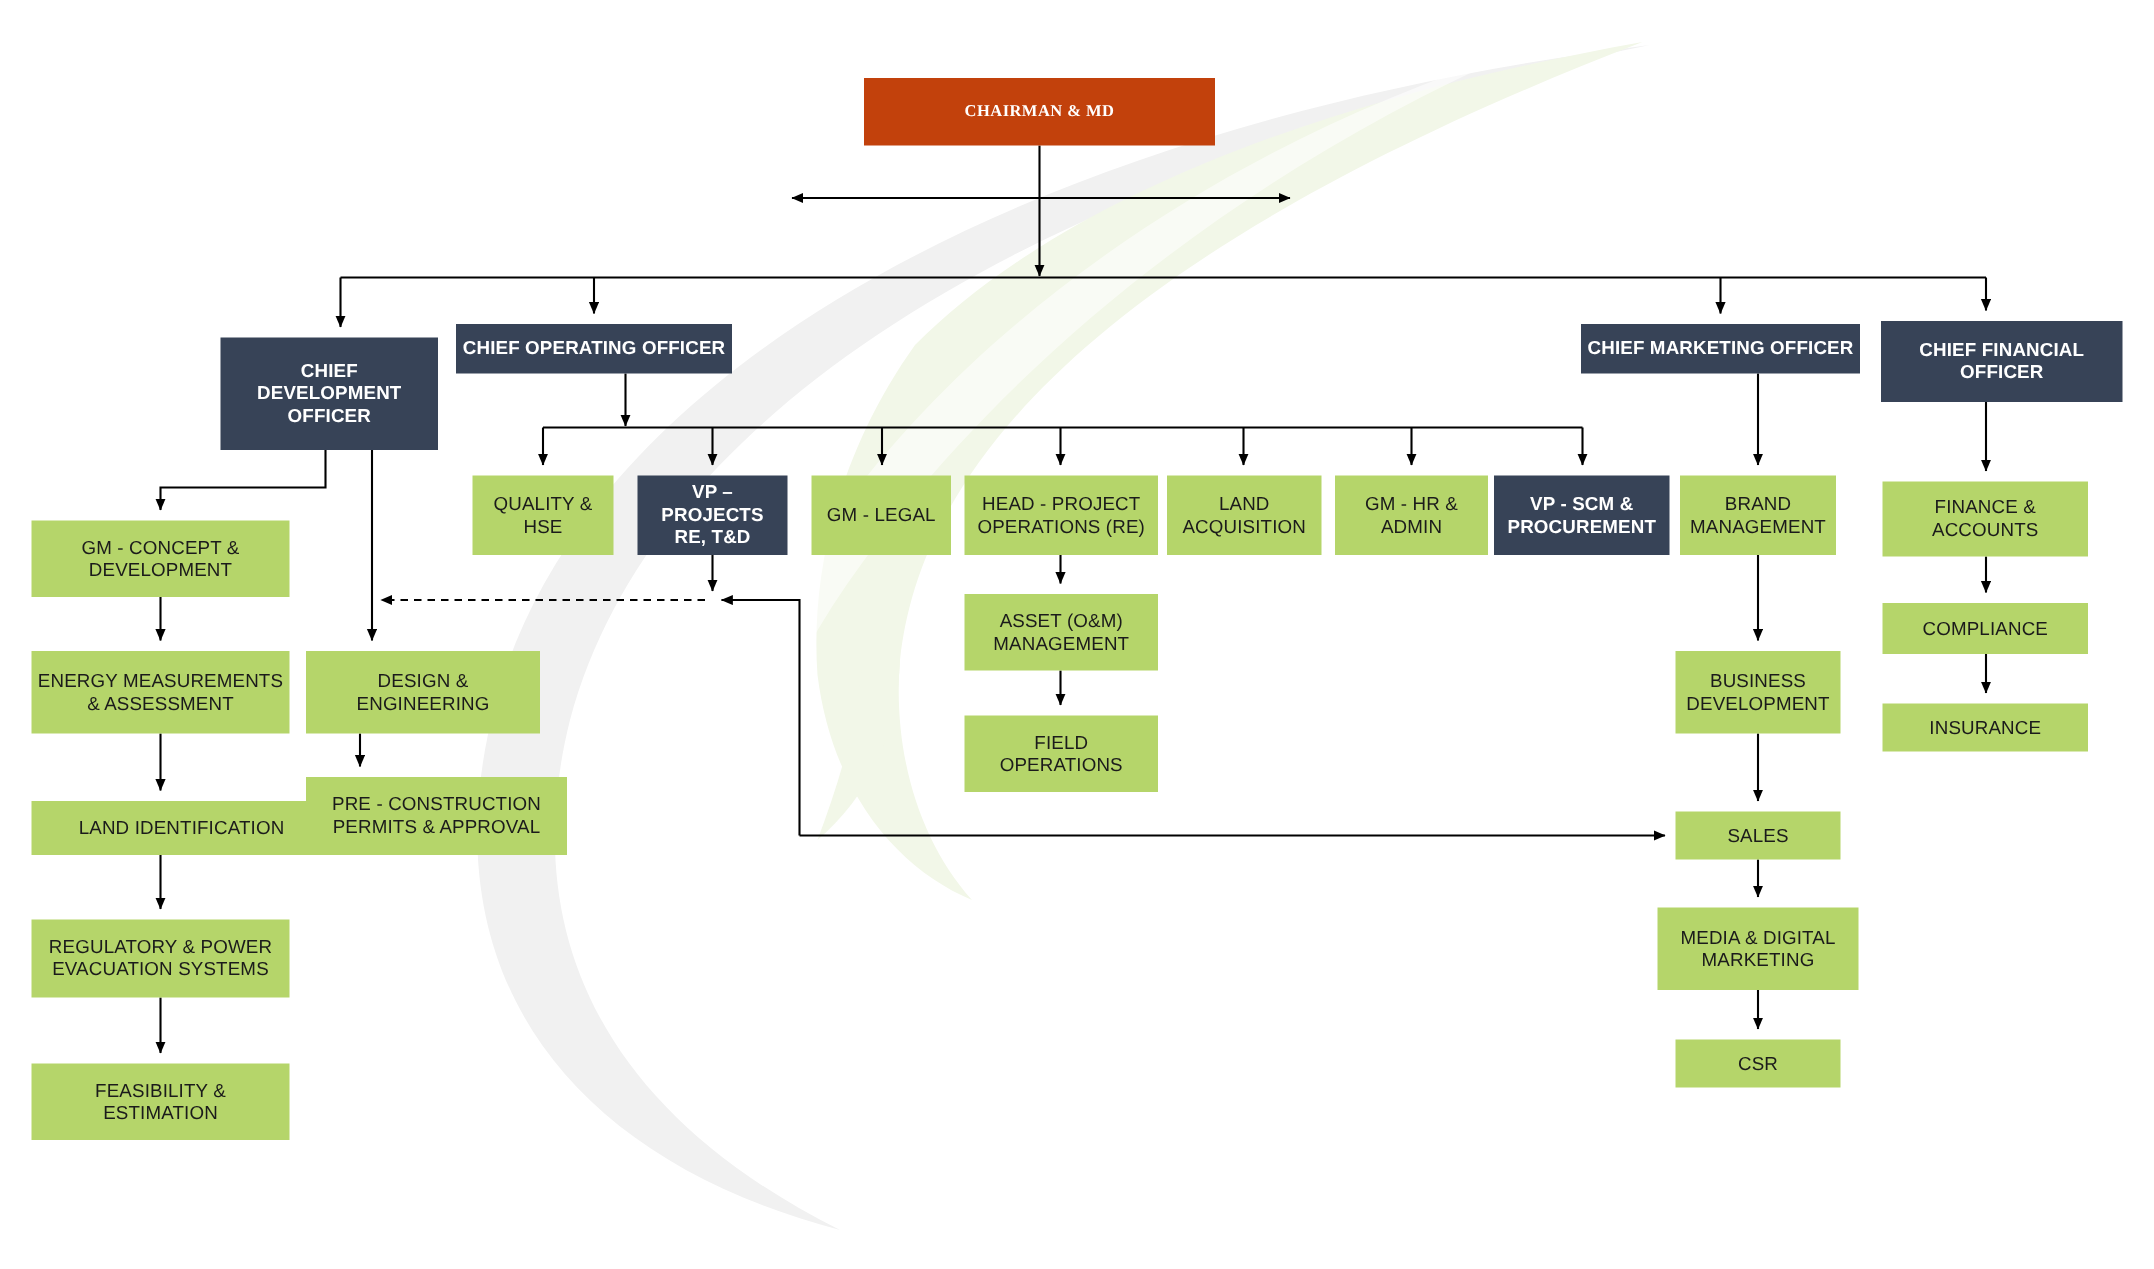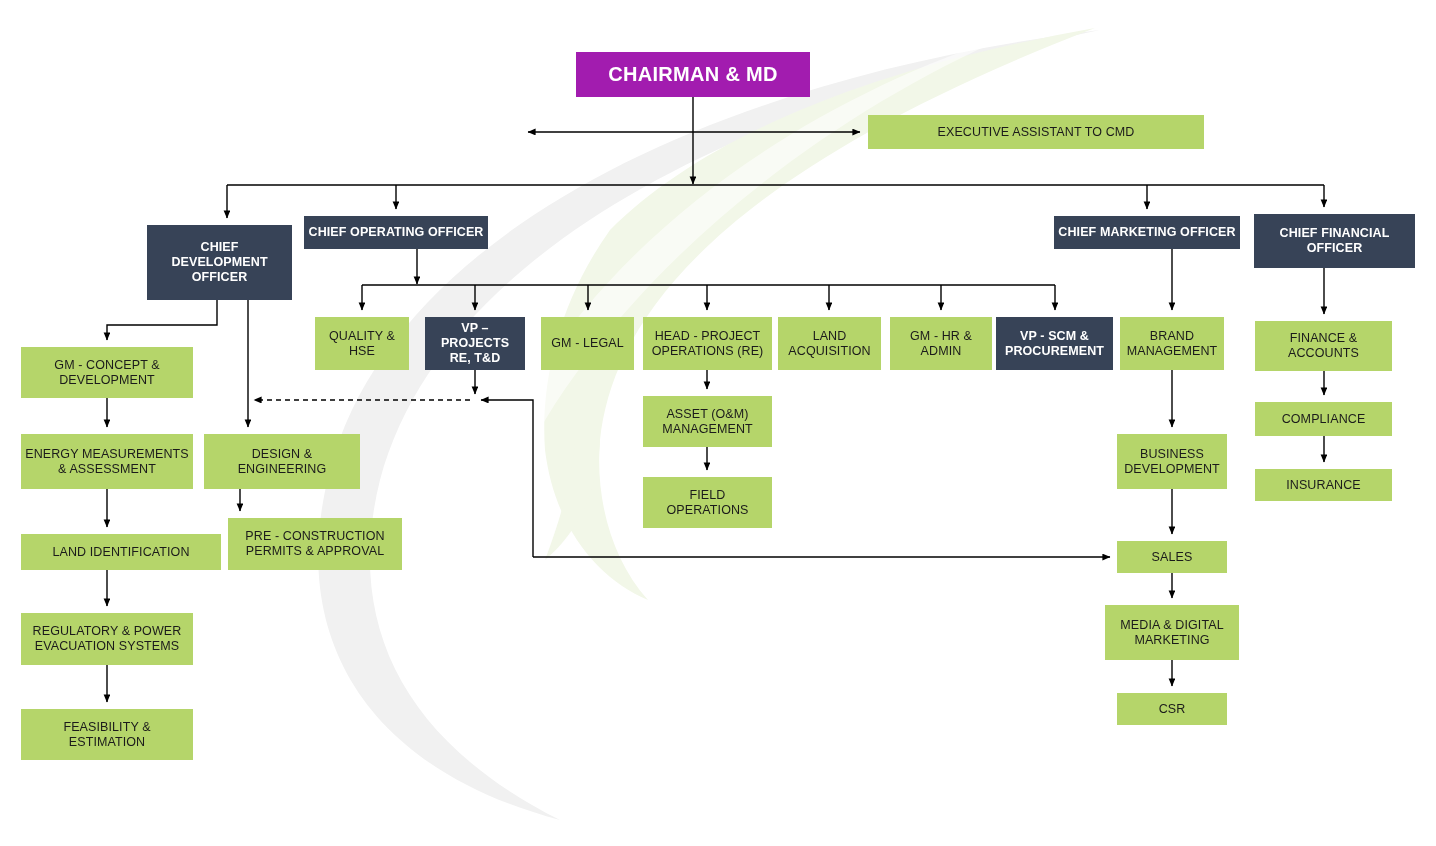--- a/index.html
+++ b/index.html
@@ -40,25 +40,26 @@
     font-size: 12.5px;
     font-weight: 400;
   }
   .node.dark {
     background: #374357;
     color: #ffffff;
     font-size: 12.5px;
     font-weight: 700;
   }
   .node.maroon {
-    background: #a21caf;
+    background: #c2410c;
     color: #ffffff;
-    font-size: 20px;
+    font-size: 11px;
     font-weight: 700;
     letter-spacing: 0.3px;
+    font-family: Liberation Serif, serif;
   }
   #edges {
     position: absolute;
     left: 0; top: 0;
     width: 1436px; height: 846px;
     z-index: 2;
     pointer-events: none;
   }
 </style>
 </head>
@@ -135,21 +136,20 @@
       <line x1="1172" y1="660" x2="1172" y2="686" marker-end="url(#ah)"></line>
 
       <line x1="1324" y1="268" x2="1324" y2="314" marker-end="url(#ah)"></line>
       <line x1="1324" y1="371" x2="1324" y2="395" marker-end="url(#ah)"></line>
       <line x1="1324" y1="436" x2="1324" y2="462" marker-end="url(#ah)"></line>
     </g>
   </svg>
 
   <div class="node maroon" style="left:576px;top:52px;width:234px;height:45px;">CHAIRMAN &amp; MD</div>
 
-  <div class="node green" style="left:868px;top:115px;width:336px;height:34px;">EXECUTIVE ASSISTANT TO  CMD</div>
 
   <div class="node dark" style="left:147px;top:225px;width:145px;height:75px;">CHIEF DEVELOPMENT OFFICER</div>
   <div class="node dark" style="left:304px;top:216px;width:184px;height:33px;">CHIEF OPERATING OFFICER</div>
   <div class="node dark" style="left:1054px;top:216px;width:186px;height:33px;">CHIEF MARKETING OFFICER</div>
   <div class="node dark" style="left:1254px;top:214px;width:161px;height:54px;">CHIEF FINANCIAL OFFICER</div>
 
   <div class="node green" style="left:315px;top:317px;width:94px;height:53px;">QUALITY &amp; HSE</div>
   <div class="node dark" style="left:425px;top:317px;width:100px;height:53px;">VP – PROJECTS RE, T&amp;D</div>
   <div class="node green" style="left:541px;top:317px;width:93px;height:53px;">GM - LEGAL</div>
   <div class="node green" style="left:643px;top:317px;width:129px;height:53px;">HEAD - PROJECT OPERATIONS (RE)</div>
@@ -163,21 +163,21 @@
   <div class="node green" style="left:643px;top:396px;width:129px;height:51px;">ASSET (O&amp;M) MANAGEMENT</div>
   <div class="node green" style="left:1255px;top:402px;width:137px;height:34px;">COMPLIANCE</div>
 
   <div class="node green" style="left:21px;top:434px;width:172px;height:55px;">ENERGY MEASUREMENTS &amp; ASSESSMENT</div>
   <div class="node green" style="left:204px;top:434px;width:156px;height:55px;">DESIGN &amp; ENGINEERING</div>
   <div class="node green" style="left:1117px;top:434px;width:110px;height:55px;">BUSINESS DEVELOPMENT</div>
 
   <div class="node green" style="left:1255px;top:469px;width:137px;height:32px;">INSURANCE</div>
   <div class="node green" style="left:643px;top:477px;width:129px;height:51px;">FIELD OPERATIONS</div>
 
-  <div class="node green" style="left:204px;top:518px;width:174px;height:52px;margin-left:24px;">PRE - CONSTRUCTION PERMITS &amp; APPROVAL</div>
+  <div class="node green" style="left:204px;top:518px;width:174px;height:52px;">PRE - CONSTRUCTION PERMITS &amp; APPROVAL</div>
   <div class="node green" style="left:21px;top:534px;width:200px;height:36px;">LAND IDENTIFICATION</div>
   <div class="node green" style="left:1117px;top:541px;width:110px;height:32px;">SALES</div>
 
   <div class="node green" style="left:1105px;top:605px;width:134px;height:55px;">MEDIA &amp; DIGITAL MARKETING</div>
   <div class="node green" style="left:21px;top:613px;width:172px;height:52px;">REGULATORY &amp; POWER EVACUATION SYSTEMS</div>
 
   <div class="node green" style="left:1117px;top:693px;width:110px;height:32px;">CSR</div>
   <div class="node green" style="left:21px;top:709px;width:172px;height:51px;">FEASIBILITY &amp; ESTIMATION</div>
 
 </div>

